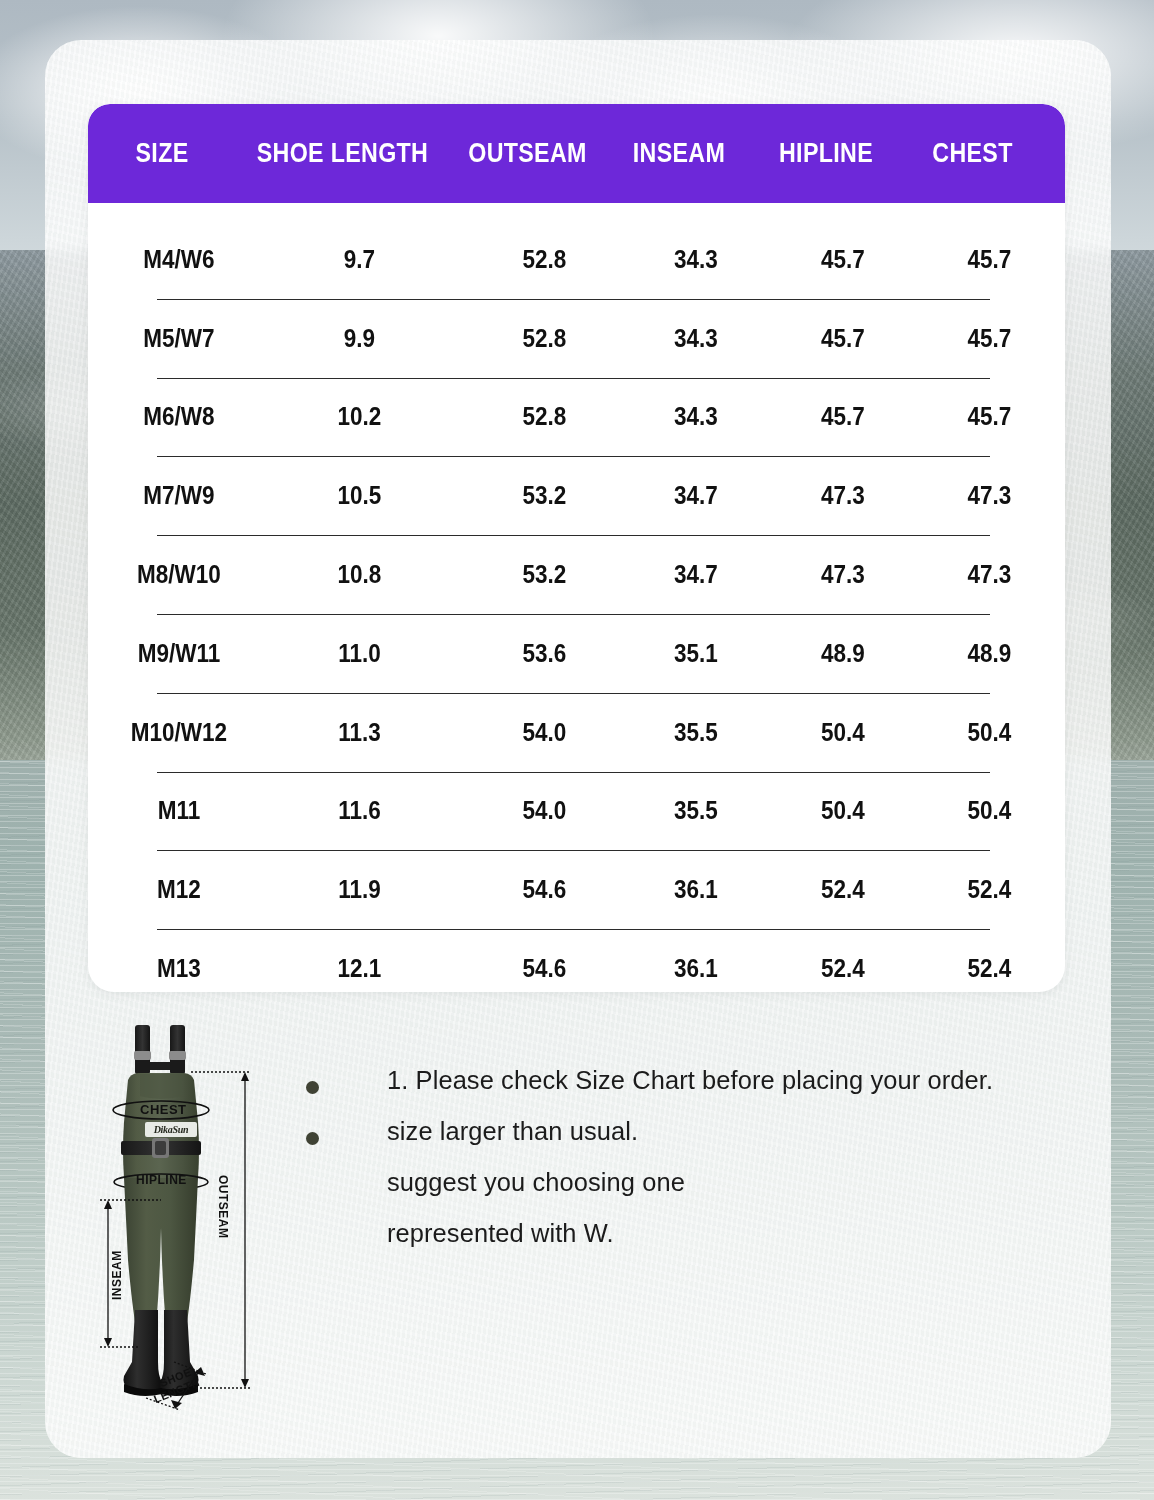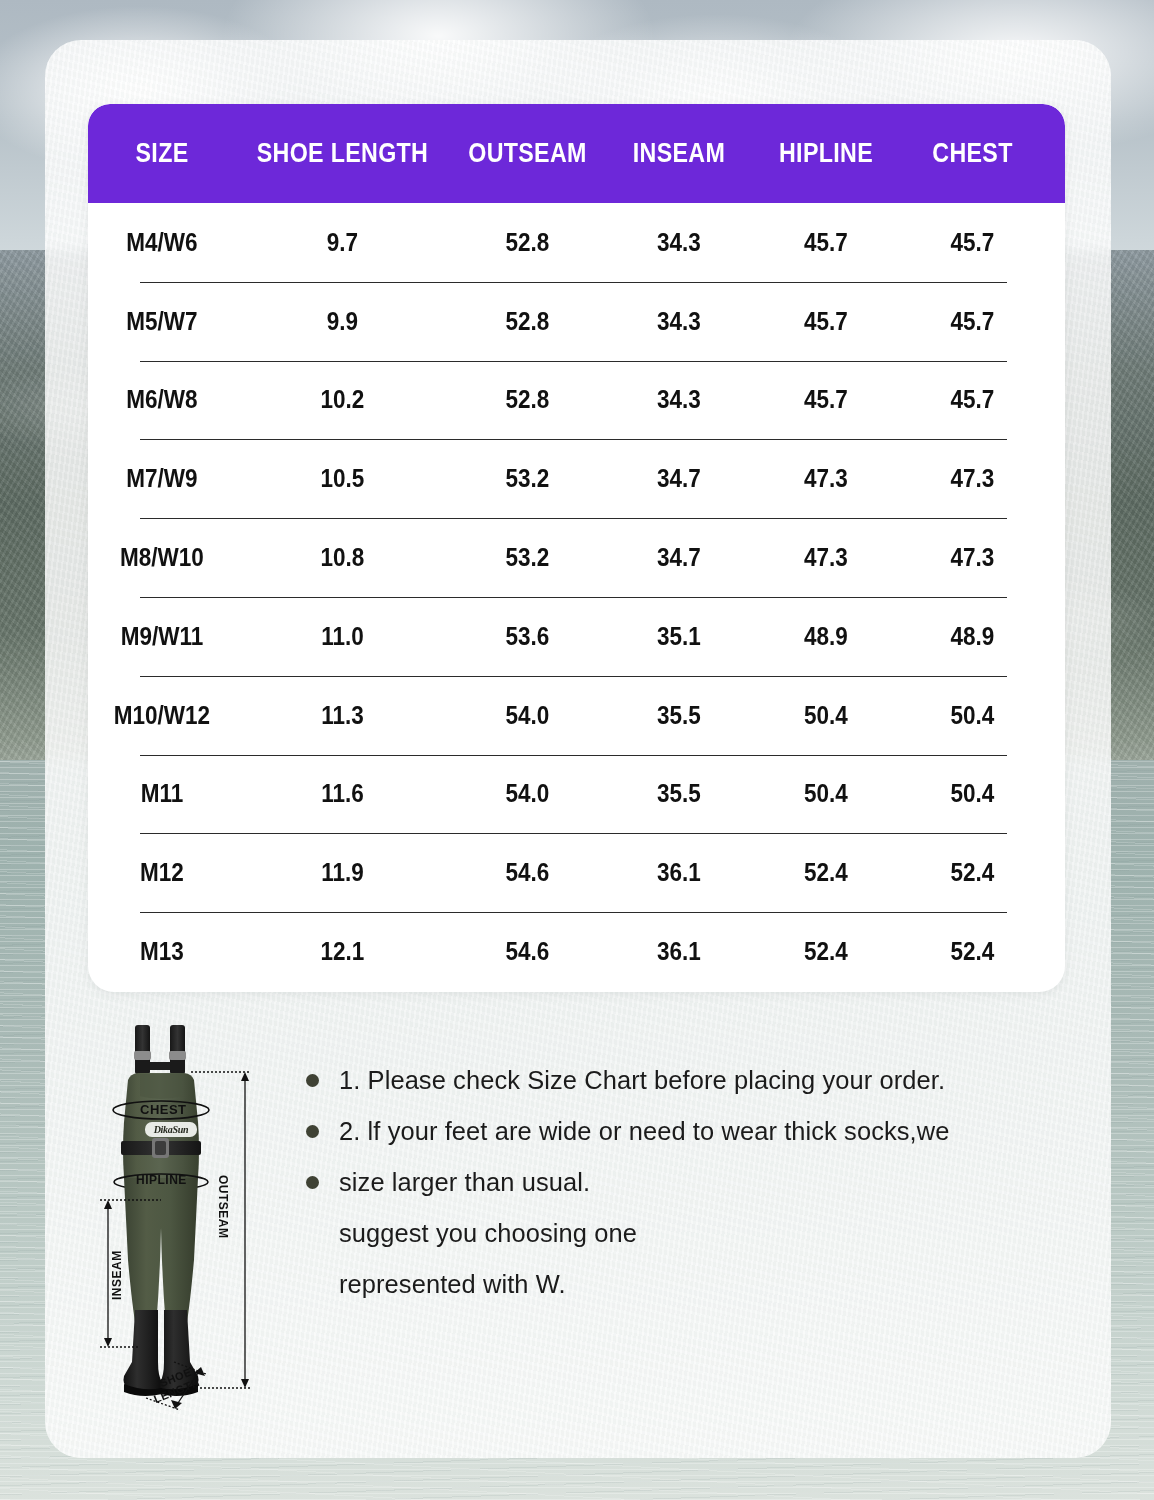--- a/index.html
+++ b/index.html
@@ -138,21 +138,21 @@
   }
 
   
   .c-size   { width: 148px; }
   .c-shoe   { width: 213px; }
   .c-out    { width: 157px; }
   .c-in     { width: 146px; }
   .c-hip    { width: 148px; }
   .c-chest  { width: 145px; }
 
-  .tbody { padding: 0; border-radius: 23px; }
+  .tbody { padding: 17px; border-radius: 23px; }
 
   .trow {
     height: 78.8px;
     display: flex;
     align-items: center;
     position: relative;
   }
 
   .trow + .trow::before {
     content: "";
@@ -192,23 +192,24 @@
   }
 
   .notes {
     flex: 1 1 auto;
     padding-left: 18px;
     padding-top: 52px;
   }
 
   .note-line {
     display: flex;
-    align-items: flex-start;
+    align-items: center;
     margin-bottom: 13px;
     min-height: 38px;
+    gap: 48px;
   }
 
   .bullet {
     flex: 0 0 auto;
     width: 13px;
     height: 13px;
     border-radius: 50%;
     background: #3f4234;
     margin-top: 12px;
     margin-right: 20px;
@@ -242,21 +243,21 @@
   .lab-inseam  { left: 22px;  top: 290px; font-size: 12px; transform: rotate(-90deg); transform-origin: left top; }
   .lab-shoe1   { left: 70px;  top: 368px; font-size: 11px; transform: rotate(-22deg); transform-origin: left top; }
   .lab-shoe2   { left: 64px;  top: 384px; font-size: 11px; transform: rotate(-22deg); transform-origin: left top; }
 
   .brand-logo {
     position: absolute;
     left: 57px;
     top: 112px;
     width: 52px;
     height: 15px;
-    border-radius: 7px;
+    border-radius: 2px;
     background: #e8ebe6;
     color: #23271d;
     font-family: "Liberation Serif", serif;
     font-style: italic;
     font-weight: bold;
     font-size: 10px;
     line-height: 15px;
     text-align: center;
     letter-spacing: -.3px;
   }
@@ -467,24 +468,20 @@
     <div class="dim-label lab-shoe2">LENGTH</div>
   </div>
 
   <div class="notes">
     <div class="note-line">
       <span class="bullet"></span>
       <span class="note-text">1. Please check Size Chart before placing your order.</span>
     </div>
     <div class="note-line">
       <span class="bullet"></span>
-      <span class="note-text">2. lf your feet are wide or need to wear thick socks,we</span>
-    </div>
-    <div class="note-line">
-      <span class="bullet"></span>
       <span class="note-text">size larger than usual.</span>
     </div>
     <div class="note-line">
       <span class="bullet hidden"></span>
       <span class="note-text">suggest you choosing one</span>
     </div>
     <div class="note-line">
       <span class="bullet hidden"></span>
       <span class="note-text">represented with W.</span>
     </div>

